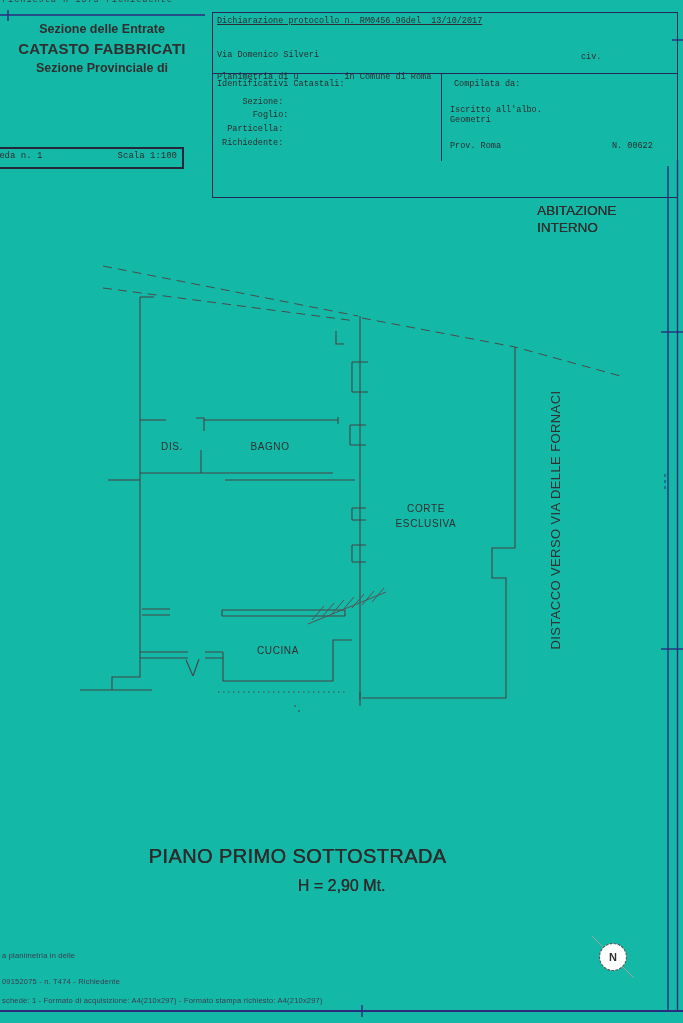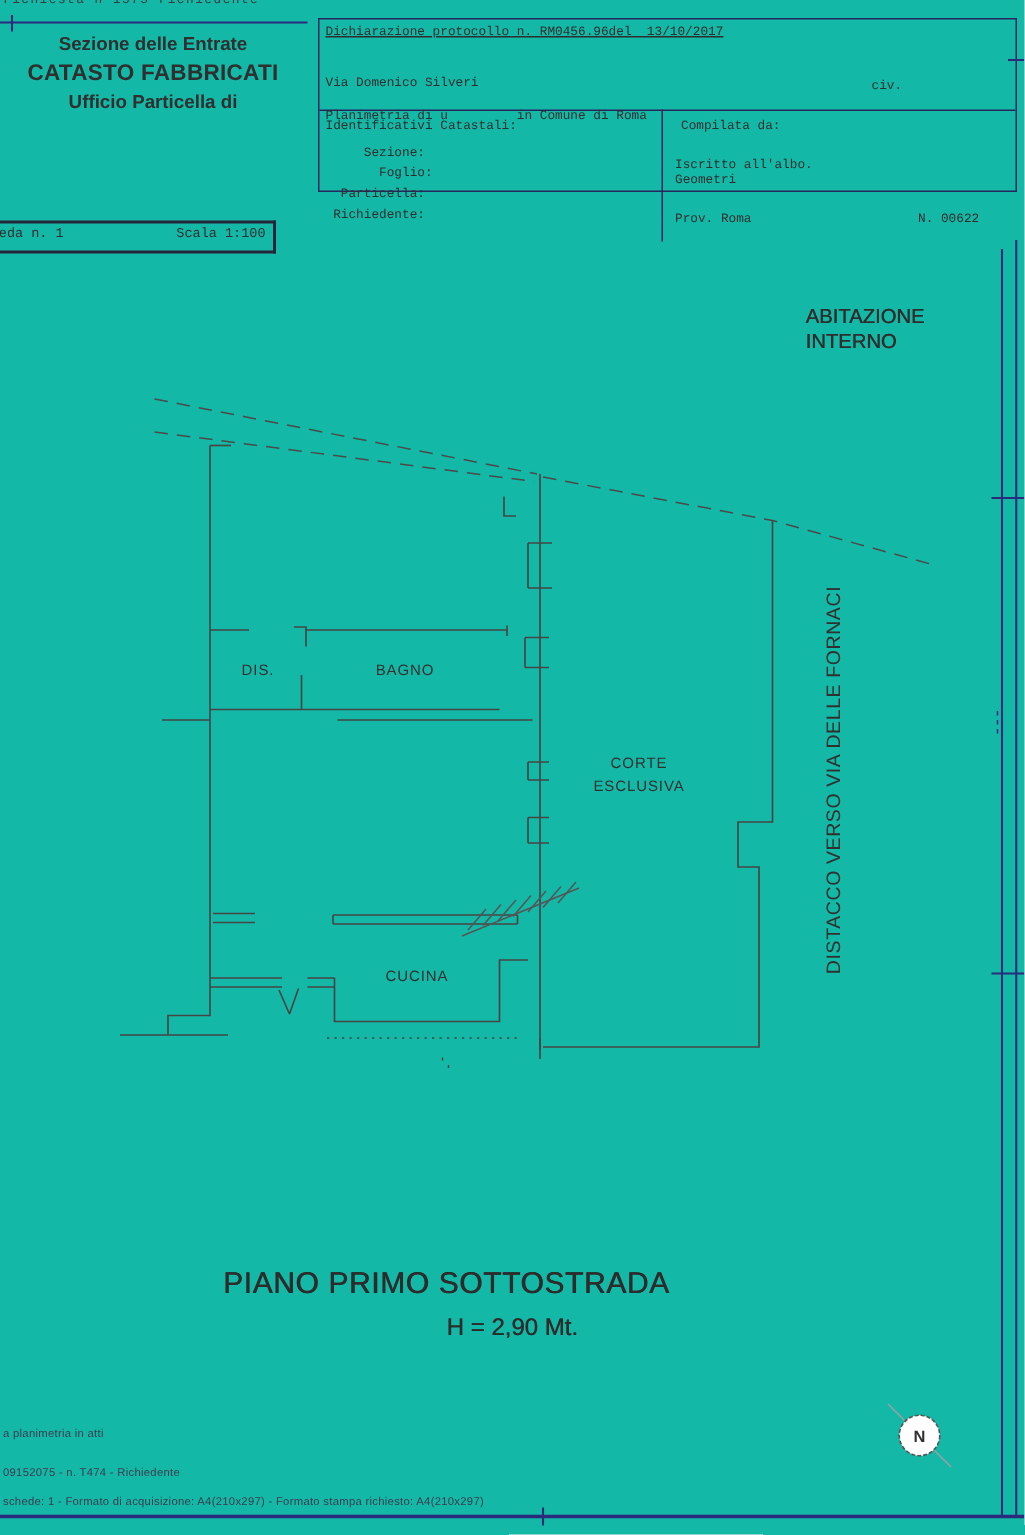--- a/index.html
+++ b/index.html
@@ -21,21 +21,21 @@
   .agency .l2{font-size:15px;letter-spacing:.2px;margin-top:2px;}
   .agency .l3{font-size:12.5px;margin-top:3px;}
   .agency .l4{font-size:12.5px;}
 
   
   .strip{left:0px;top:147px;width:182px;height:18px;border:2px solid #26263a;border-left:none;}
   .strip .lft{position:absolute;left:-17px;top:2px;font-size:9px;}
   .strip .rgt{position:absolute;right:5px;top:2px;font-size:9px;}
 
   
-  .decl{left:212px;top:12px;width:466px;height:116px;border:1.5px solid #26265e;box-sizing:border-box;}
+  .decl{left:212px;top:12px;width:466px;height:186px;border:1.5px solid #26265e;box-sizing:border-box;}
   .decl .hdiv{position:absolute;left:0;top:60px;width:100%;height:0;border-top:1.2px solid #26265e;}
   .decl .vdiv{position:absolute;left:228px;top:60px;width:0;height:88px;border-left:1.2px solid #26265e;}
   .decl .t{position:absolute;font-size:8.5px;}
   .d-protocol{left:4px;top:3px;text-decoration:underline;}
   .d-subject{left:4px;top:19px;margin-top:40px;}
   .d-address{left:4px;top:37px;}
   .d-civic{left:368px;top:39px;}
   .d-cad-title{left:4px;top:66px;}
   .d-cad-0{left:4px;top:84px;}
   .d-cad-1{left:4px;top:97px;}
@@ -69,21 +69,21 @@
 </head>
 <body>
 
 <div class="page">
 
   <div class="abs mono top-clip">richiesta n 1575 richiedente</div>
 
   <div class="abs agency">
     <div class="l1">Sezione delle Entrate</div>
     <div class="l2">CATASTO FABBRICATI</div>
-    <div class="l3">Ufficio Particella di</div>
+    <div class="l3">Sezione Provinciale di</div>
   </div>
 
   <div class="abs strip">
     <div class="mono lft">Scheda n. 1</div>
     <div class="mono rgt">Scala 1:100</div>
   </div>
 
   <div class="abs decl">
     <div class="hdiv"></div>
     <div class="vdiv"></div>
@@ -104,21 +104,21 @@
   </div>
 
   <div class="abs abitazione">
     <div>ABITAZIONE</div>
     <div>INTERNO</div>
   </div>
 
   <div class="abs caption1">PIANO PRIMO SOTTOSTRADA</div>
   <div class="abs caption2">H = 2,90 Mt.</div>
 
-  <div class="abs fine f1">a planimetria in atti</div>
+  <div class="abs fine f1">a planimetria in delle</div>
   <div class="abs fine f2">09152075 - n. T474 - Richiedente</div>
   <div class="abs fine f3">schede: 1 - Formato di acquisizione: A4(210x297) - Formato stampa richiesto: A4(210x297)</div>
 
   <svg class="svg-overlay" viewBox="0 0 683 1023">
 
     <g stroke="#2b2b7e" stroke-width="1.4" fill="none">
       <path d="M0,15 H205"></path>
       <path d="M8,10 V21"></path>
       <path d="M672,40 H683"></path>
       <path d="M677.5,160 V1011"></path>

